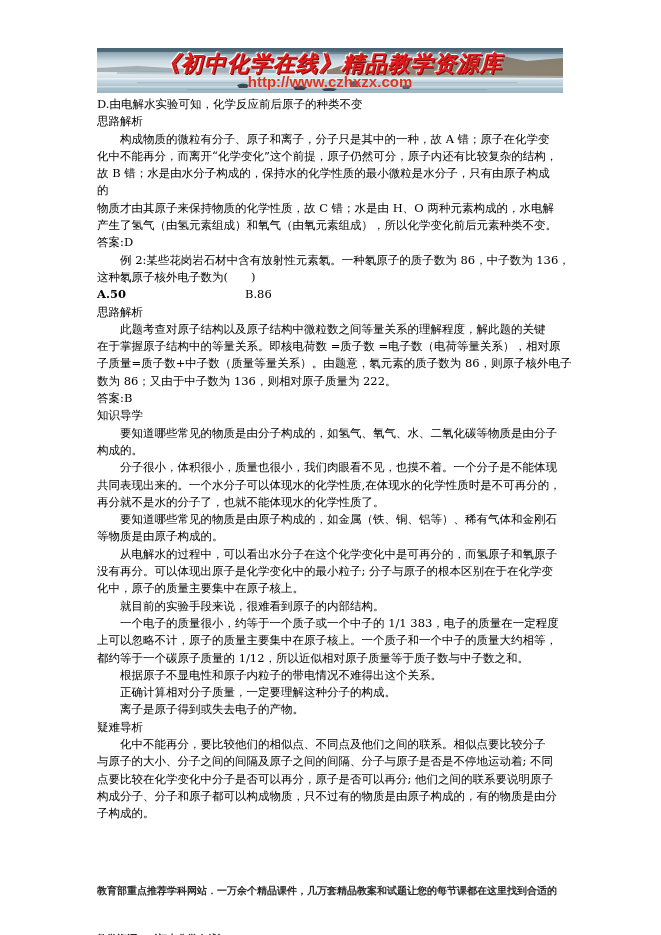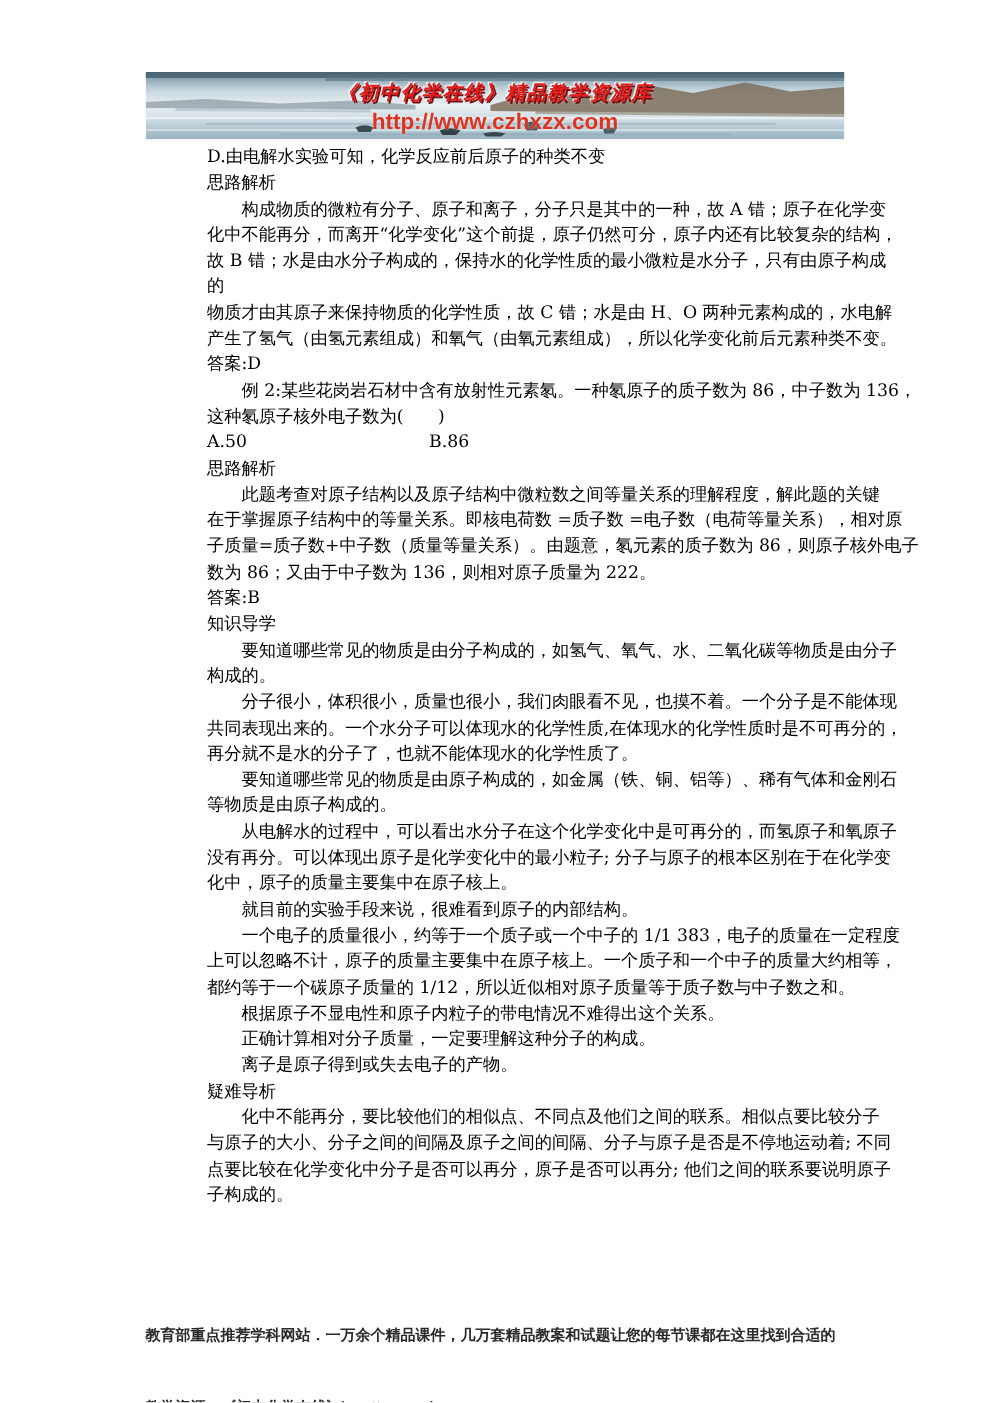--- a/index.html
+++ b/index.html
@@ -16,21 +16,21 @@
   #banner{
     position:absolute;left:97px;top:48px;width:466px;height:45px;
     overflow:hidden;
   }
   #banner svg{display:block;width:466px;height:45px;}
   .banner-title{
     position:absolute;left:0;top:5px;width:100%;
     text-align:center;
     font-family:"DejaVu Serif","Liberation Serif",serif;
     font-weight:bold;font-style:italic;
-    font-size:13px;line-height:20px;letter-spacing:1px;
+    font-size:22px;line-height:20px;letter-spacing:1px;
     color:#e31b1b;
     text-shadow:1px 1px 0 #6e0f0f, 0 0 3px rgba(255,255,255,.95), -1px -1px 0 rgba(255,255,255,.85);
     white-space:nowrap;
   }
   .banner-url{
     position:absolute;left:0;top:25px;width:100%;
     text-align:center;
     font-family:"Liberation Sans","DejaVu Sans",sans-serif;
     font-weight:bold;
     font-size:15px;line-height:18px;
@@ -41,21 +41,20 @@
 
   
   #doc{
     position:absolute;left:97px;top:96px;width:470px;
   }
   .doc-line{
     white-space:pre;
     height:17.3px;line-height:17.3px;
     font-size:11.5px;
     letter-spacing:0;
-    margin-left:41px;
   }
   .doc-line .b{font-weight:normal;}
   .doc-line .col{display:inline-block;}
 
   
   #footer{
     position:absolute;left:97px;top:851px;width:480px;
     font-family:"DejaVu Serif","Liberation Serif",serif;
     font-weight:bold;
     color:#2b2b2b;
@@ -117,21 +116,21 @@
       <div class="doc-line"><span class="b">思路解析</span></div>
       <div class="doc-line"><span>　　构成物质的微粒有分子、原子和离子，分子只是其中的一种，故 A 错；原子在化学变</span></div>
       <div class="doc-line"><span>化中不能再分，而离开“化学变化”这个前提，原子仍然可分，原子内还有比较复杂的结构，</span></div>
       <div class="doc-line"><span>故 B 错；水是由水分子构成的，保持水的化学性质的最小微粒是水分子，只有由原子构成</span></div>
       <div class="doc-line"><span>的</span></div>
       <div class="doc-line"><span>物质才由其原子来保持物质的化学性质，故 C 错；水是由 H、O 两种元素构成的，水电解</span></div>
       <div class="doc-line"><span>产生了氢气（由氢元素组成）和氧气（由氧元素组成），所以化学变化前后元素种类不变。</span></div>
       <div class="doc-line"><span class="b">答案:</span><span>D</span></div>
       <div class="doc-line"><span>　　</span><span class="b">例 2:</span><span>某些花岗岩石材中含有放射性元素氡。一种氡原子的质子数为 86，中子数为 136，</span></div>
       <div class="doc-line"><span>这种氡原子核外电子数为(　　)</span></div>
-      <div class="doc-line"><span class="col" style="width: 148px;">A.50</span><span>B.86</span></div>
+      <div class="doc-line"><span class="col" style="width: 148px; font-weight: bold;">A.50</span><span>B.86</span></div>
       <div class="doc-line"><span class="b">思路解析</span></div>
       <div class="doc-line"><span>　　此题考查对原子结构以及原子结构中微粒数之间等量关系的理解程度，解此题的关键</span></div>
       <div class="doc-line"><span>在于掌握原子结构中的等量关系。即核电荷数 =质子数 =电子数（电荷等量关系），相对原</span></div>
       <div class="doc-line"><span>子质量=质子数+中子数（质量等量关系）。由题意，氡元素的质子数为 86，则原子核外电子</span></div>
       <div class="doc-line"><span>数为 86；又由于中子数为 136，则相对原子质量为 222。</span></div>
       <div class="doc-line"><span class="b">答案:</span><span>B</span></div>
       <div class="doc-line"><span class="b">知识导学</span></div>
       <div class="doc-line"><span>　　要知道哪些常见的物质是由分子构成的，如氢气、氧气、水、二氧化碳等物质是由分子</span></div>
       <div class="doc-line"><span>构成的。</span></div>
       <div class="doc-line"><span>　　分子很小，体积很小，质量也很小，我们肉眼看不见，也摸不着。一个分子是不能体现</span></div>
@@ -146,20 +145,21 @@
       <div class="doc-line"><span>　　一个电子的质量很小，约等于一个质子或一个中子的 1/1 383，电子的质量在一定程度</span></div>
       <div class="doc-line"><span>上可以忽略不计，原子的质量主要集中在原子核上。一个质子和一个中子的质量大约相等，</span></div>
       <div class="doc-line"><span>都约等于一个碳原子质量的 1/12，所以近似相对原子质量等于质子数与中子数之和。</span></div>
       <div class="doc-line"><span>　　根据原子不显电性和原子内粒子的带电情况不难得出这个关系。</span></div>
       <div class="doc-line"><span>　　正确计算相对分子质量，一定要理解这种分子的构成。</span></div>
       <div class="doc-line"><span>　　离子是原子得到或失去电子的产物。</span></div>
       <div class="doc-line"><span class="b">疑难导析</span></div>
       <div class="doc-line"><span>　　化中不能再分，要比较他们的相似点、不同点及他们之间的联系。相似点要比较分子</span></div>
       <div class="doc-line"><span>与原子的大小、分子之间的间隔及原子之间的间隔、分子与原子是否是不停地运动着; 不同</span></div>
       <div class="doc-line"><span>点要比较在化学变化中分子是否可以再分，原子是否可以再分; 他们之间的联系要说明原子</span></div>
+      <div class="doc-line"><span>构成分子、分子和原子都可以构成物质，只不过有的物质是由原子构成的，有的物质是由分</span></div>
       <div class="doc-line"><span>子构成的。</span></div>
     </div>
 
   <div id="footer">
     <div>教育部重点推荐学科网站．一万余个精品课件，几万套精品教案和试题让您的每节课都在这里找到合适的</div>
     <div><span>教学资源...《初中化学在线》</span><span class="url">http://www.czhxzx.com</span></div>
   </div>
 
 </div>
 

